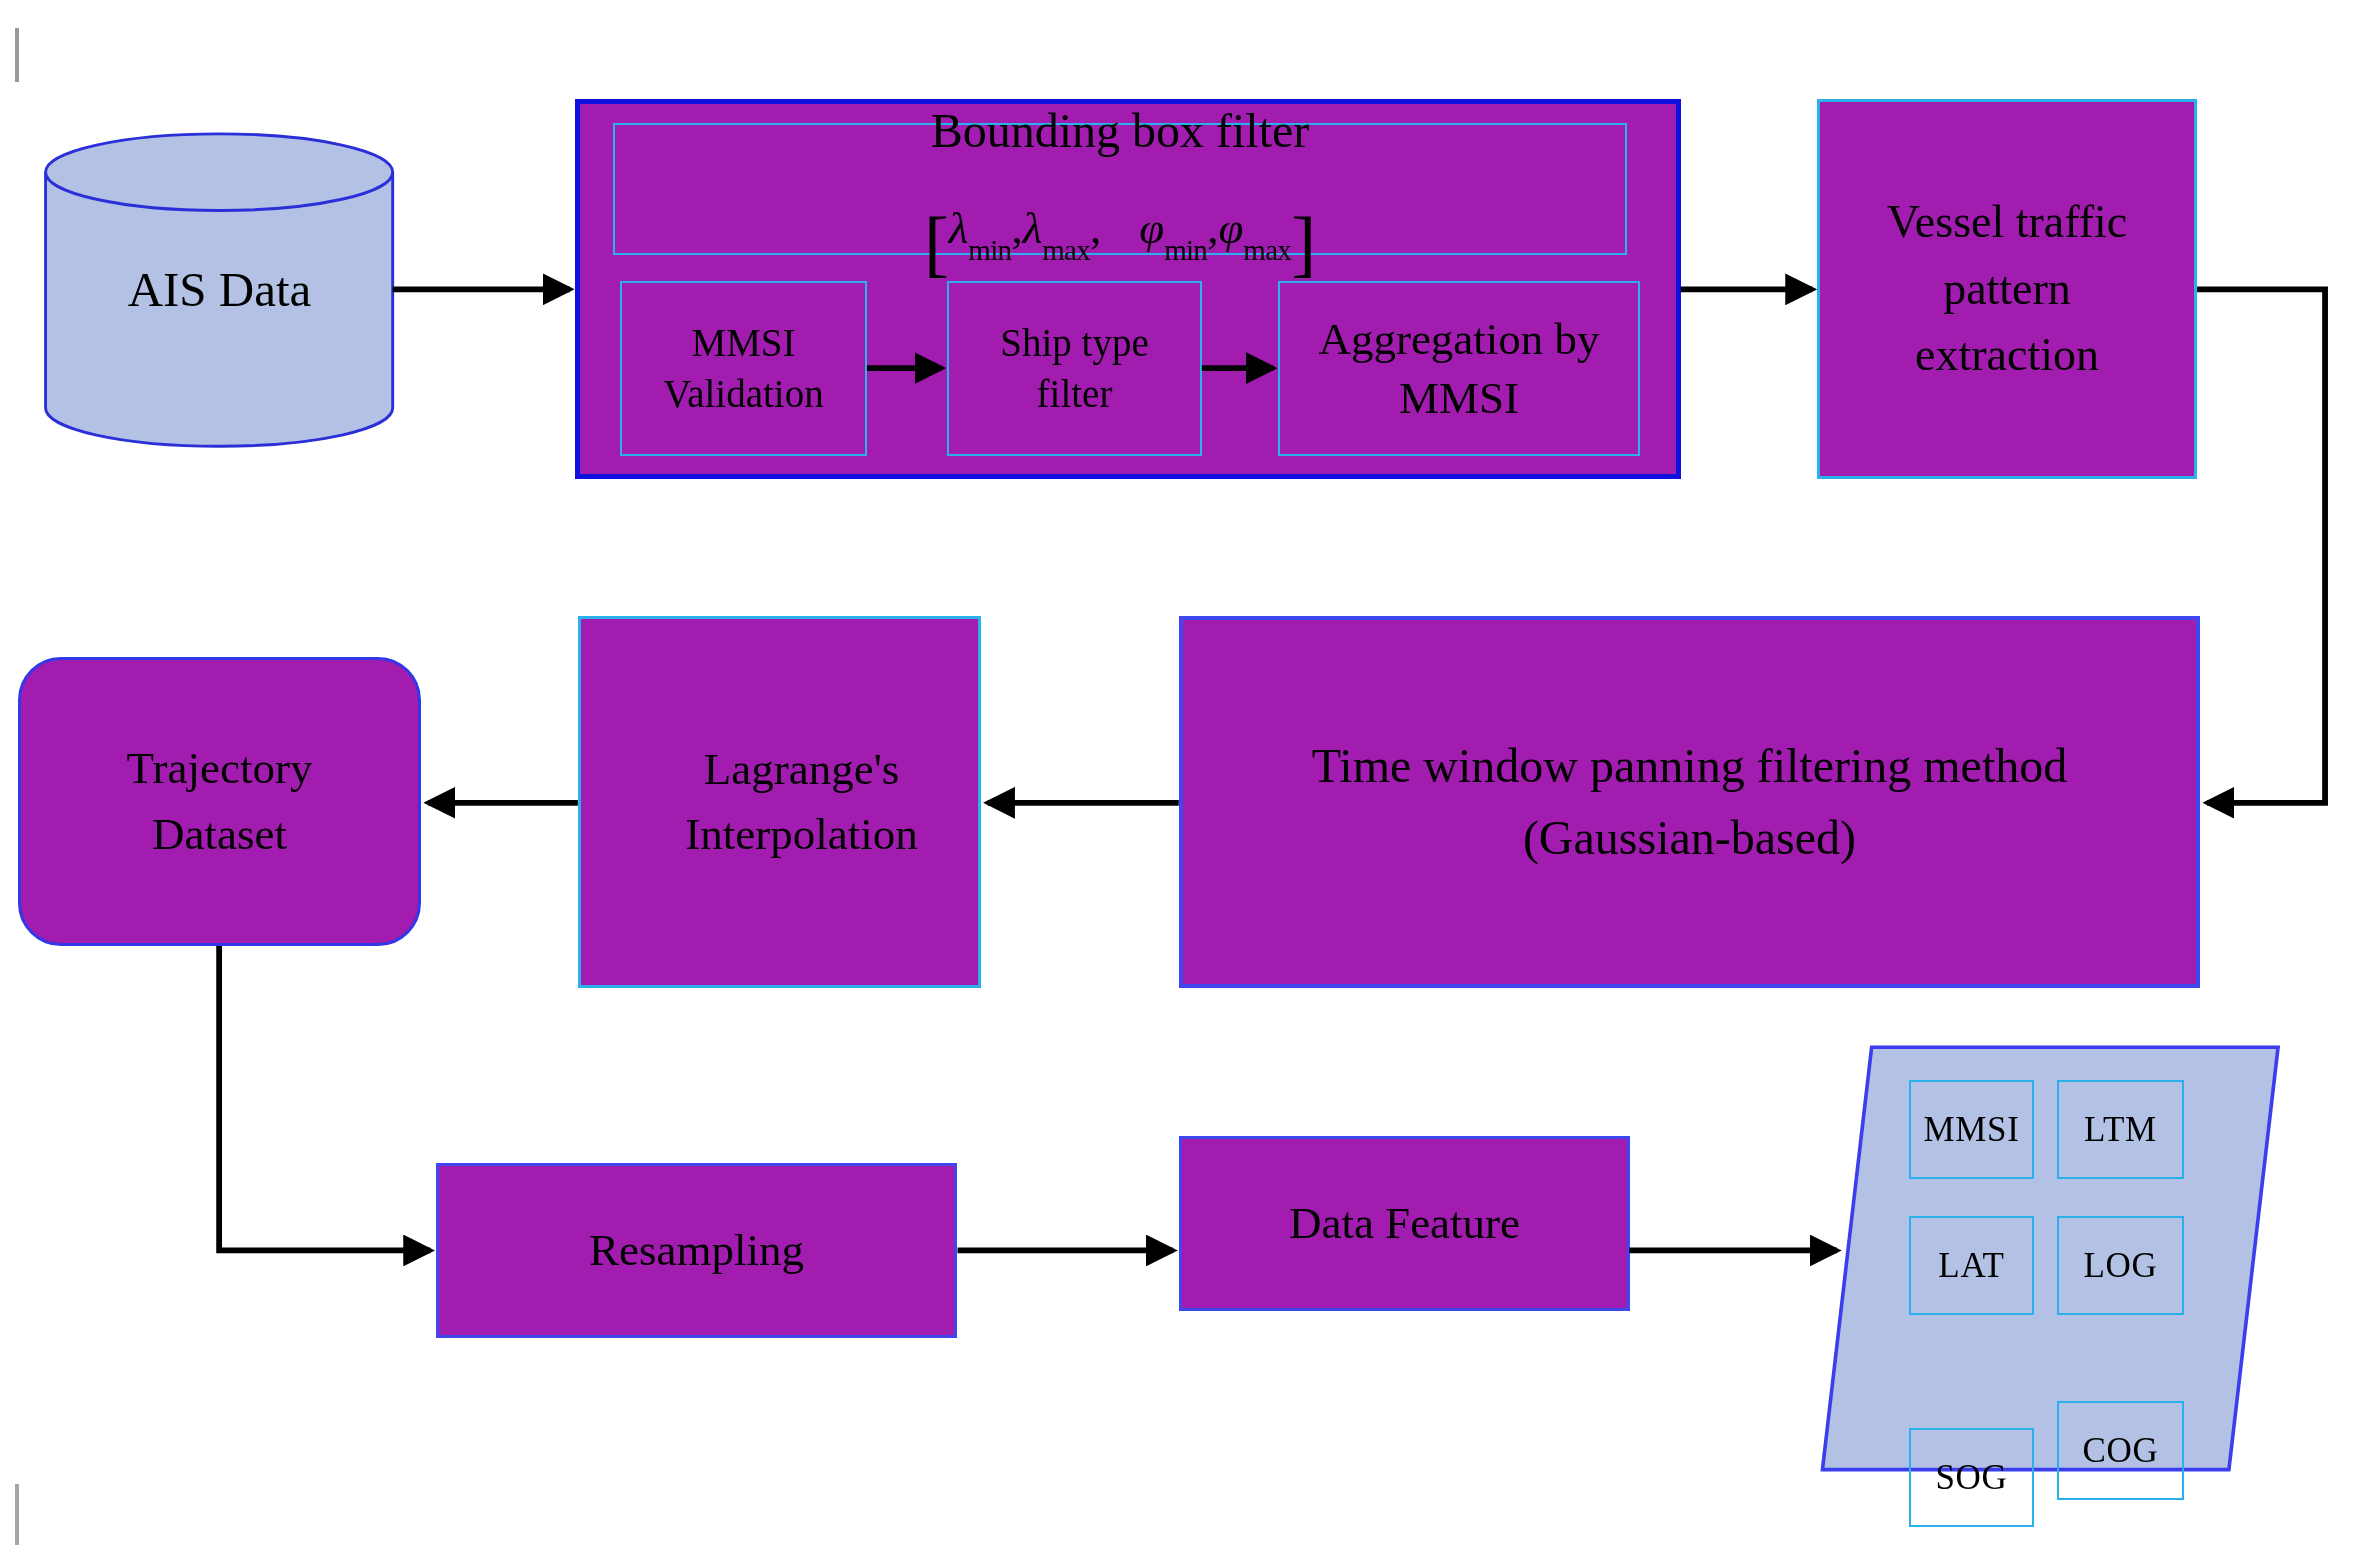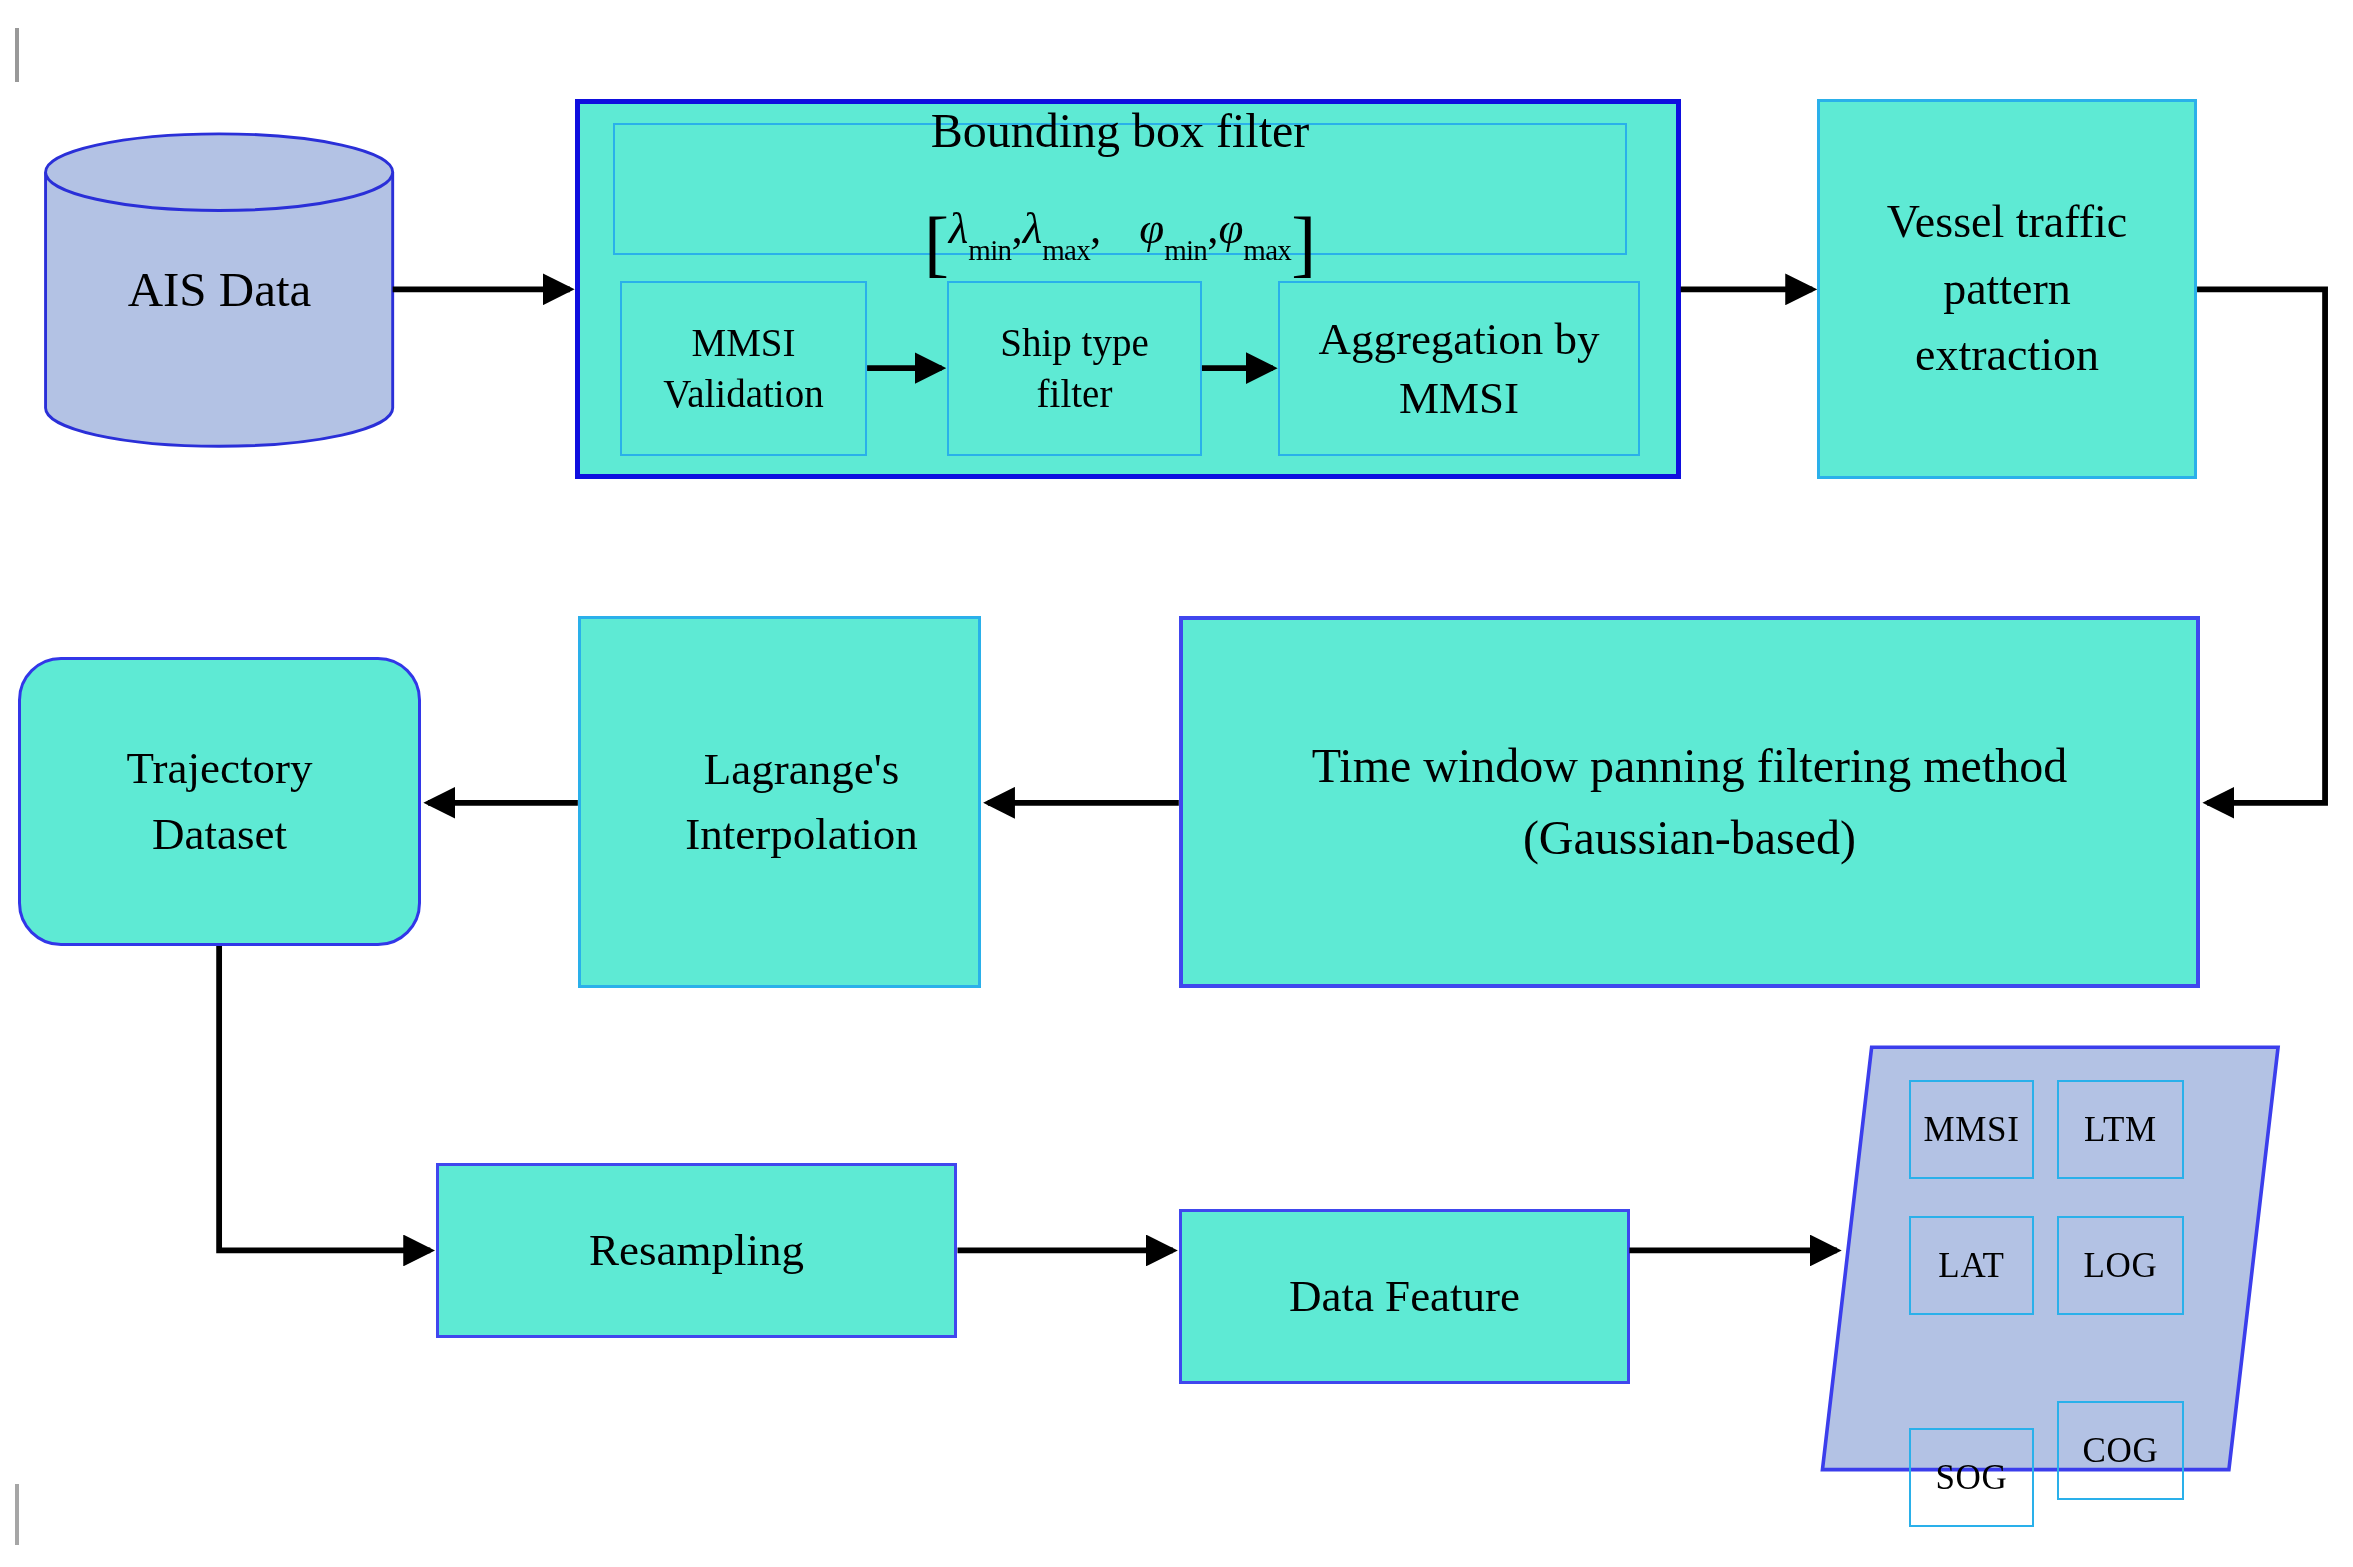--- a/index.html
+++ b/index.html
@@ -1,21 +1,21 @@
 <!DOCTYPE html>
 <html style="font-size:11.6px"><head>
 <meta charset="utf-8">
 <style>
   html,body{margin:0;padding:0;background:#fff;}
   .canvas{position:relative;width:2354px;height:1568px;background:#ffffff;overflow:hidden;
           font-family:"Liberation Serif","DejaVu Serif",serif;color:#000;}
   svg.layer{position:absolute;left:0;top:0;width:2354px;height:1568px;pointer-events:none;}
   #shapes{z-index:0;}
   #arrows{z-index:2;}
-  .node{position:absolute;box-sizing:border-box;background:#5eead4;display:flex;
+  .node{position:absolute;box-sizing:border-box;background:#a21caf;display:flex;
         align-items:center;justify-content:center;text-align:center;
         white-space:pre-line;line-height:1.3;z-index:1;}
   .noborder{background:transparent;border:none;}
   .cyan{border:2.9px solid #2ab0ea;}
   .cyan5{border:3.6px solid #2ab0ea;}
   .blue{border:3.6px solid #4047ee;}
   .darkblue{border:5px solid #0f0fdf;}
 
   .container-box{left:575px;top:99px;width:1106px;height:380px;}
   .title-box{left:613px;top:123px;width:1014px;height:132px;flex-direction:column;line-height:1.05;}
@@ -28,21 +28,21 @@
 
   .step1{left:620px;top:281px;width:247px;height:175px;font-size:39px;}
   .step2{left:947px;top:281px;width:255px;height:175px;font-size:39px;}
   .step3{left:1278px;top:281px;width:362px;height:175px;font-size:45px;}
   .vessel{left:1817px;top:99px;width:380px;height:380px;font-size:46px;line-height:1.45;}
   .timewin{left:1179px;top:616px;width:1021px;height:372px;font-size:48px;line-height:1.5;border-width:4.3px;}
   .lagrange{left:578px;top:616px;width:403px;height:372px;font-size:45px;line-height:1.45;padding-left:44px;}
   .trajectory{left:18px;top:657px;width:403px;height:289px;font-size:45px;line-height:1.45;
               border:3.6px solid #3237e8;border-radius:43px;}
   .resampling{left:436px;top:1163px;width:521px;height:175px;font-size:45px;}
-  .datafeature{left:1179px;top:1209px;width:451px;height:175px;font-size:45px;}
+  .datafeature{left:1179px;top:1136px;width:451px;height:175px;font-size:45px;}
   .ais-label{left:46px;top:134px;width:347px;height:312px;font-size:49px;}
 
   .feat{width:125px;height:99px;font-size:35px;background:transparent;letter-spacing:0.7px;}
   .f0{left:1909px;top:1080px;}
   .f1{left:2057px;top:1080px;width:127px;}
   .f2{left:1909px;top:1216px;}
   .f3{left:2057px;top:1216px;width:127px;}
   .f4{left:1909px;top:1428px;}
   .f5{left:2057px;top:1354px;width:127px;margin-top:47px;}
 

